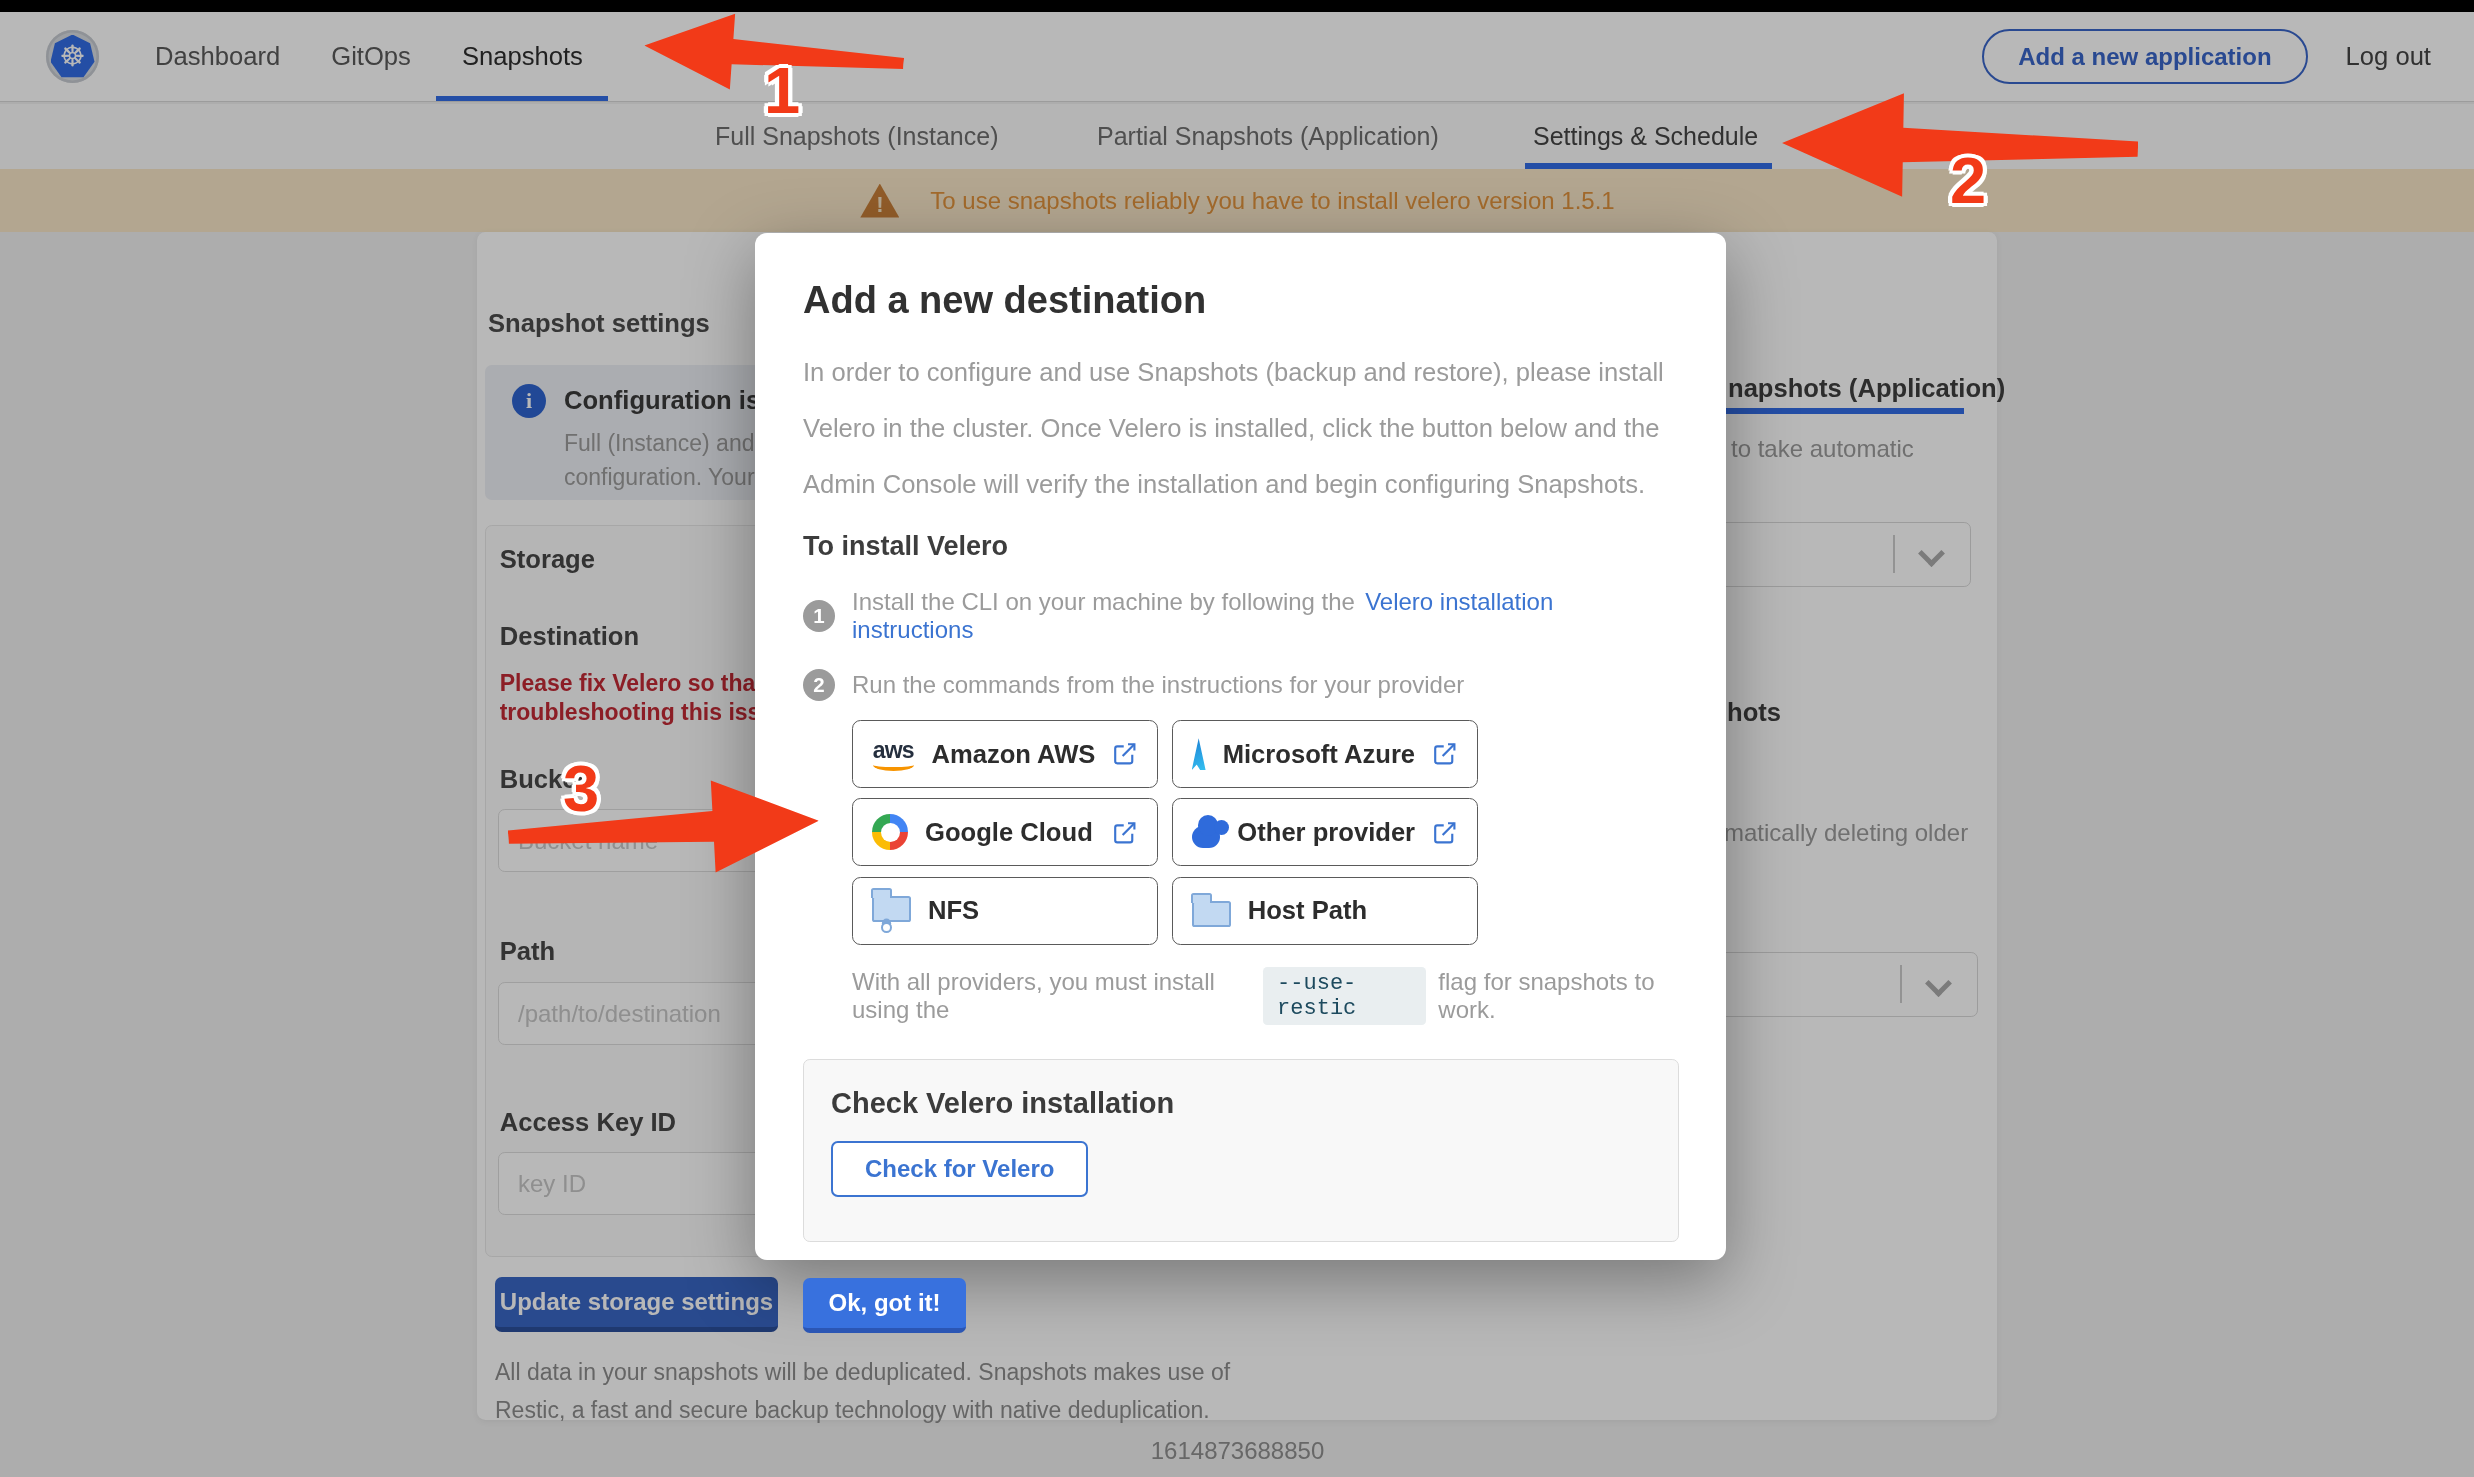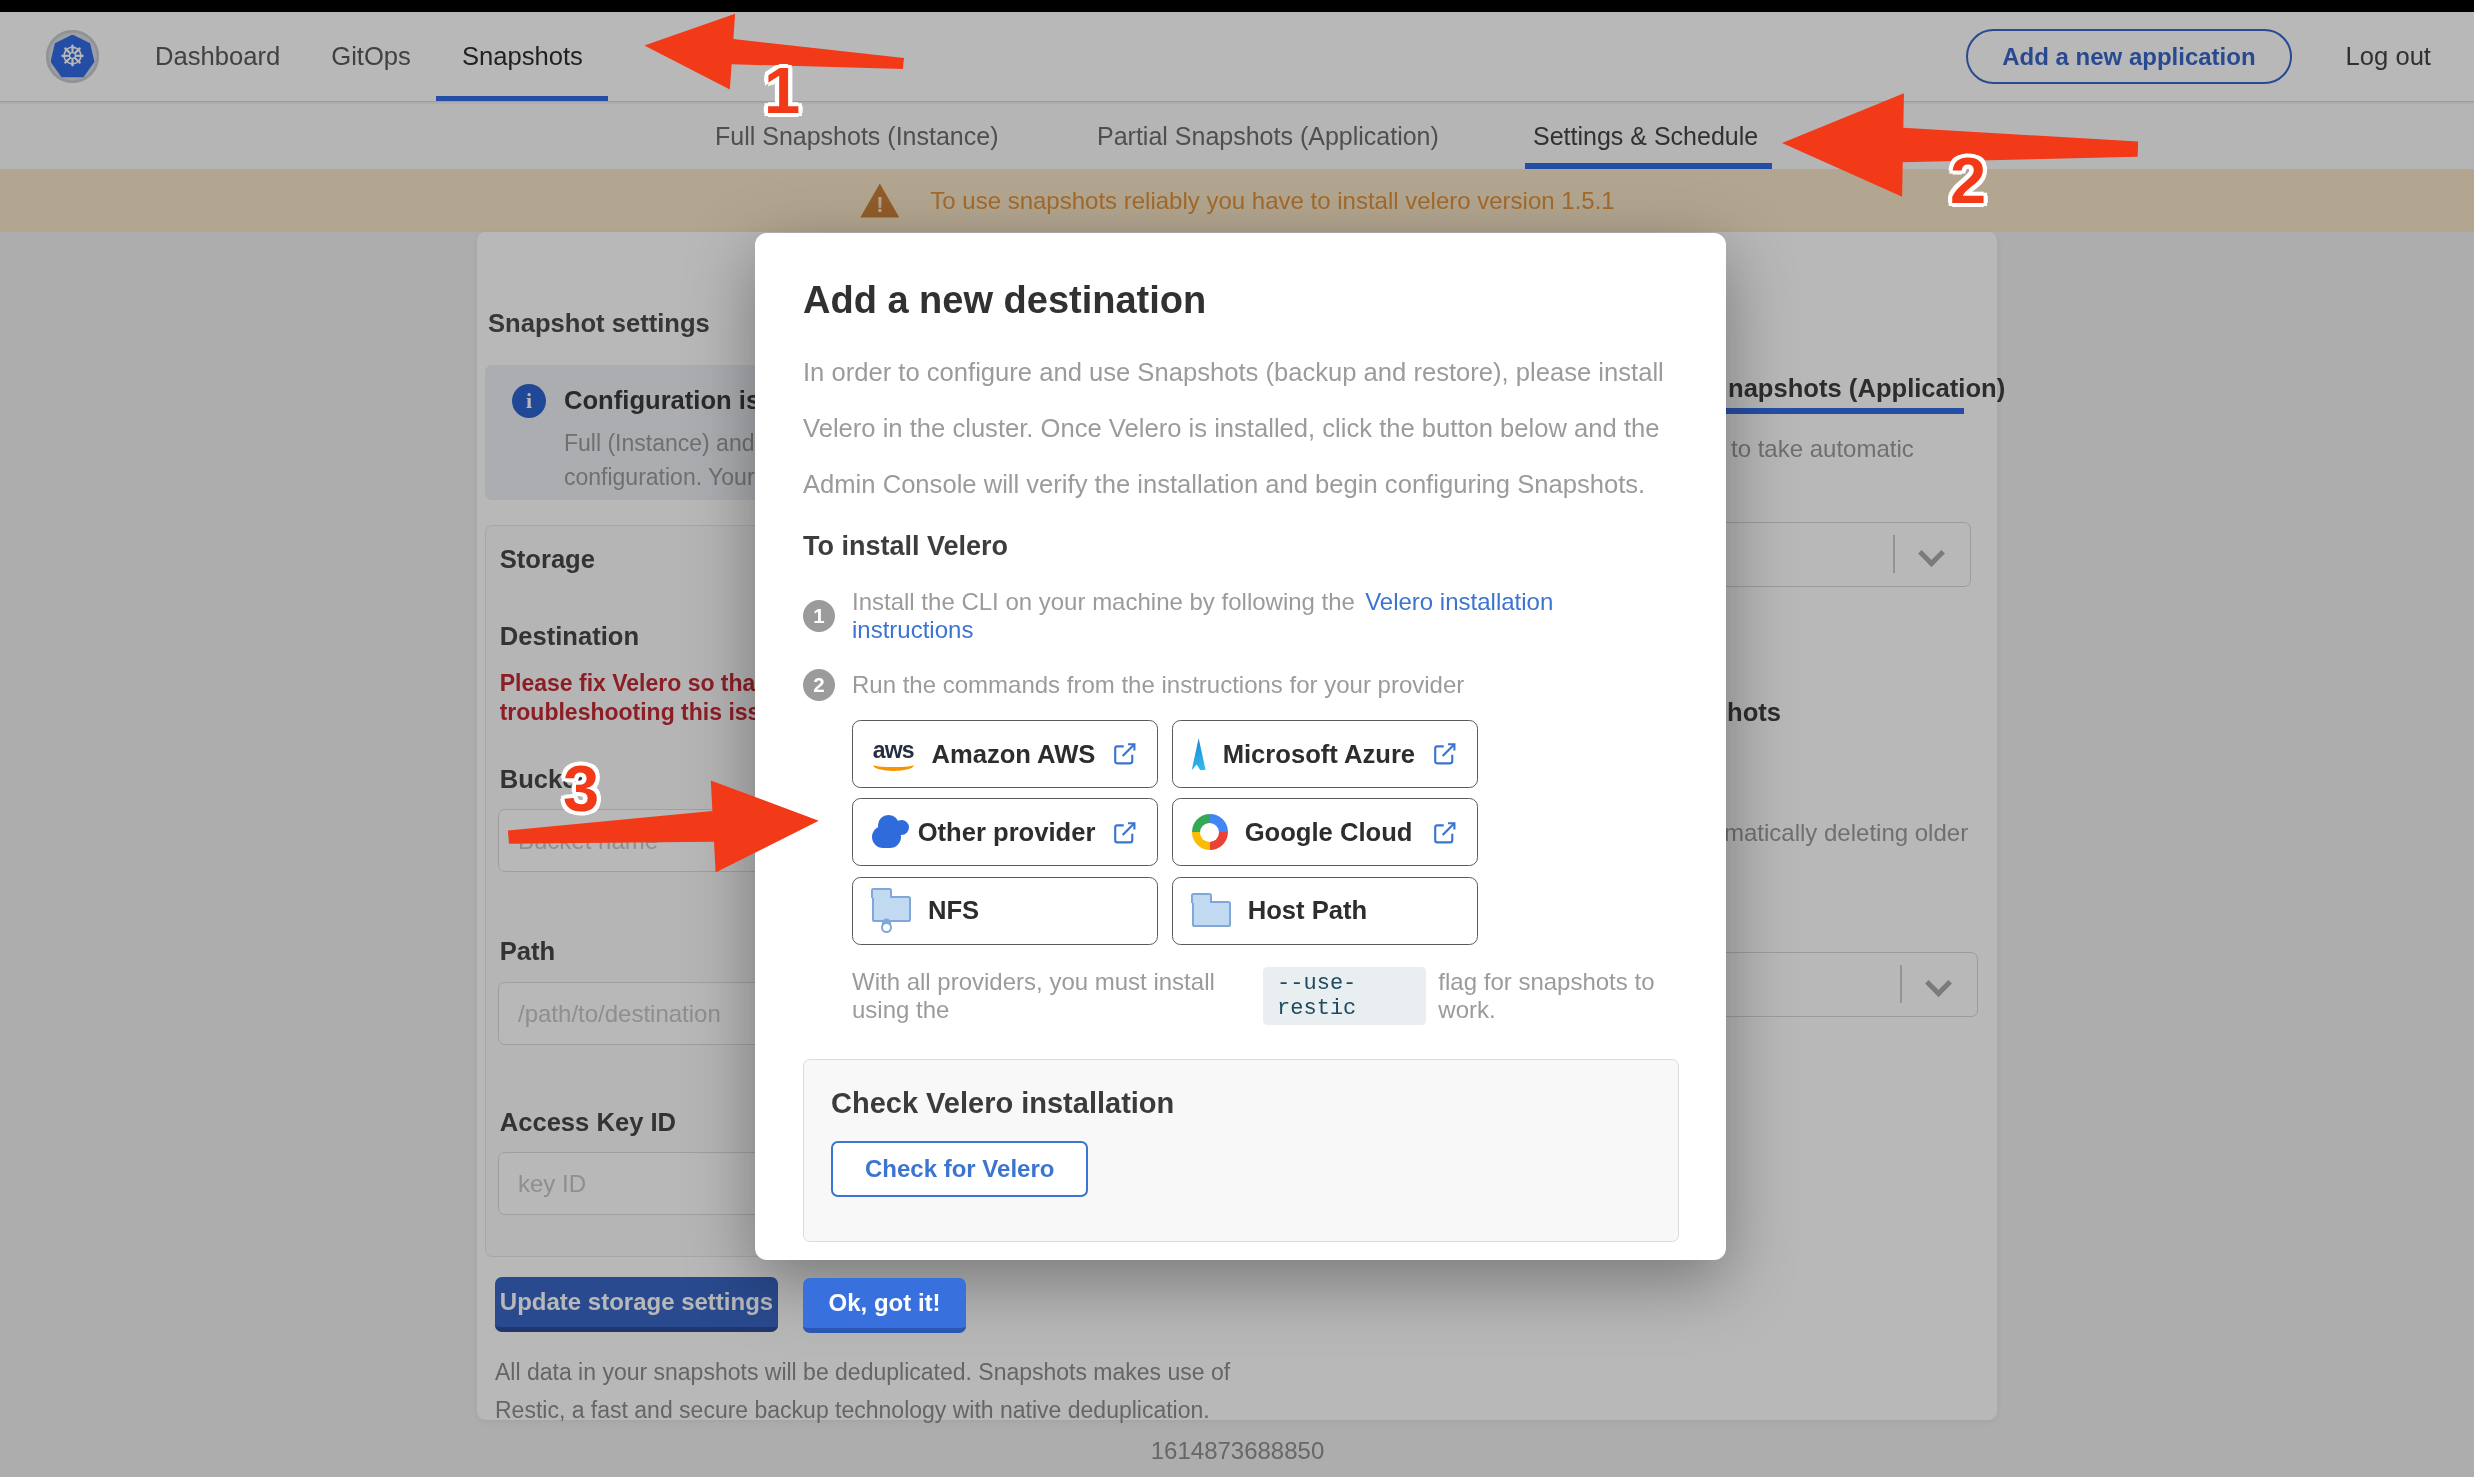--- a/index.html
+++ b/index.html
@@ -16,21 +16,21 @@
   .brand .hept { width:44px; height:44px; background:#326de5; display:flex; align-items:center; justify-content:center;
            clip-path:polygon(50% 0%, 90% 20%, 100% 62%, 75% 97%, 25% 97%, 0% 62%, 10% 20%); }
   .brand .hept span { color:#fff; font-size:29px; line-height:1; }
   .nav-items { display:flex; gap:51px; margin-left:56px; height:100%; align-items:center; }
   .nav-item { font-size:25.6px; color:#5a5a5a; height:100%; display:flex; align-items:center; position:relative; cursor:pointer; }
   .nav-item.active { color:#2f2f2f; }
   .nav-item.active::after { content:""; position:absolute; left:-25.6px; right:-25.6px; bottom:0; height:5.1px; background:#326de6; }
   .nav-right { margin-left:auto; display:flex; align-items:center; gap:38px; margin-right:44px; }
   .pill-btn { border:2.6px solid #3a66c9; color:#3a66c9; border-radius:29px; height:55px; padding:0 34px;
               display:flex; align-items:center; font-size:24px; font-weight:bold; background:#fff; }
-  .logout { font-size:25.6px; color:#454545;margin-left:16px; }
+  .logout { font-size:25.6px; color:#454545; }
 
   .subnav { position:absolute; left:0; top:104px; width:2475px; height:65px; background:#fbfbfb; z-index:5; }
   .subtab { position:absolute; top:0; height:100%; display:flex; align-items:center; font-size:25px; color:#6e6e6e; cursor:pointer; }
   .subtab.active { color:#454545; }
   .subtab-underline { position:absolute; height:6px; background:#326de6; top:59px; }
 
   .banner { position:absolute; left:0; top:169px; width:2475px; height:63px; background:#f8e7c8; z-index:5;
             display:flex; align-items:center; justify-content:center; gap:31px; }
   .warn-tri { width:39px; height:34px; background:#c9803a; clip-path:polygon(50% 0,100% 100%,0 100%);
               display:flex; align-items:flex-end; justify-content:center; }
@@ -244,38 +244,38 @@
     <div class="prov">
       <div class="ic-azure"></div>
       <div class="prov-label">Microsoft Azure</div>
       <svg class="ext" viewBox="0 0 24 24" fill="none" stroke="#3b74d1" stroke-width="2">
           <path d="M19 13v6a2 2 0 0 1-2 2H5a2 2 0 0 1-2-2V7a2 2 0 0 1 2-2h6"></path>
           <path d="M15 3h6v6"></path>
           <path d="M10 14L21 3"></path>
         </svg>
     </div>
     <div class="prov">
+      <div class="ic-gcp"></div>
+      <div class="prov-label">Google Cloud</div>
+      <svg class="ext" viewBox="0 0 24 24" fill="none" stroke="#3b74d1" stroke-width="2">
+          <path d="M19 13v6a2 2 0 0 1-2 2H5a2 2 0 0 1-2-2V7a2 2 0 0 1 2-2h6"></path>
+          <path d="M15 3h6v6"></path>
+          <path d="M10 14L21 3"></path>
+        </svg>
+    </div>
+    <div class="prov">
       <div class="ic-cloud"></div>
       <div class="prov-label">Other provider</div>
       <svg class="ext" viewBox="0 0 24 24" fill="none" stroke="#3b74d1" stroke-width="2">
           <path d="M19 13v6a2 2 0 0 1-2 2H5a2 2 0 0 1-2-2V7a2 2 0 0 1 2-2h6"></path>
           <path d="M15 3h6v6"></path>
           <path d="M10 14L21 3"></path>
         </svg>
     </div>
     <div class="prov">
-      <div class="ic-gcp"></div>
-      <div class="prov-label">Google Cloud</div>
-      <svg class="ext" viewBox="0 0 24 24" fill="none" stroke="#3b74d1" stroke-width="2">
-          <path d="M19 13v6a2 2 0 0 1-2 2H5a2 2 0 0 1-2-2V7a2 2 0 0 1 2-2h6"></path>
-          <path d="M15 3h6v6"></path>
-          <path d="M10 14L21 3"></path>
-        </svg>
-    </div>
-    <div class="prov">
       <div class="ic-folder ic-nfs"></div>
       <div class="prov-label">NFS</div>
     </div>
     <div class="prov">
       <div class="ic-folder"></div>
       <div class="prov-label">Host Path</div>
     </div>
   </div>
 
   <div class="restic">

